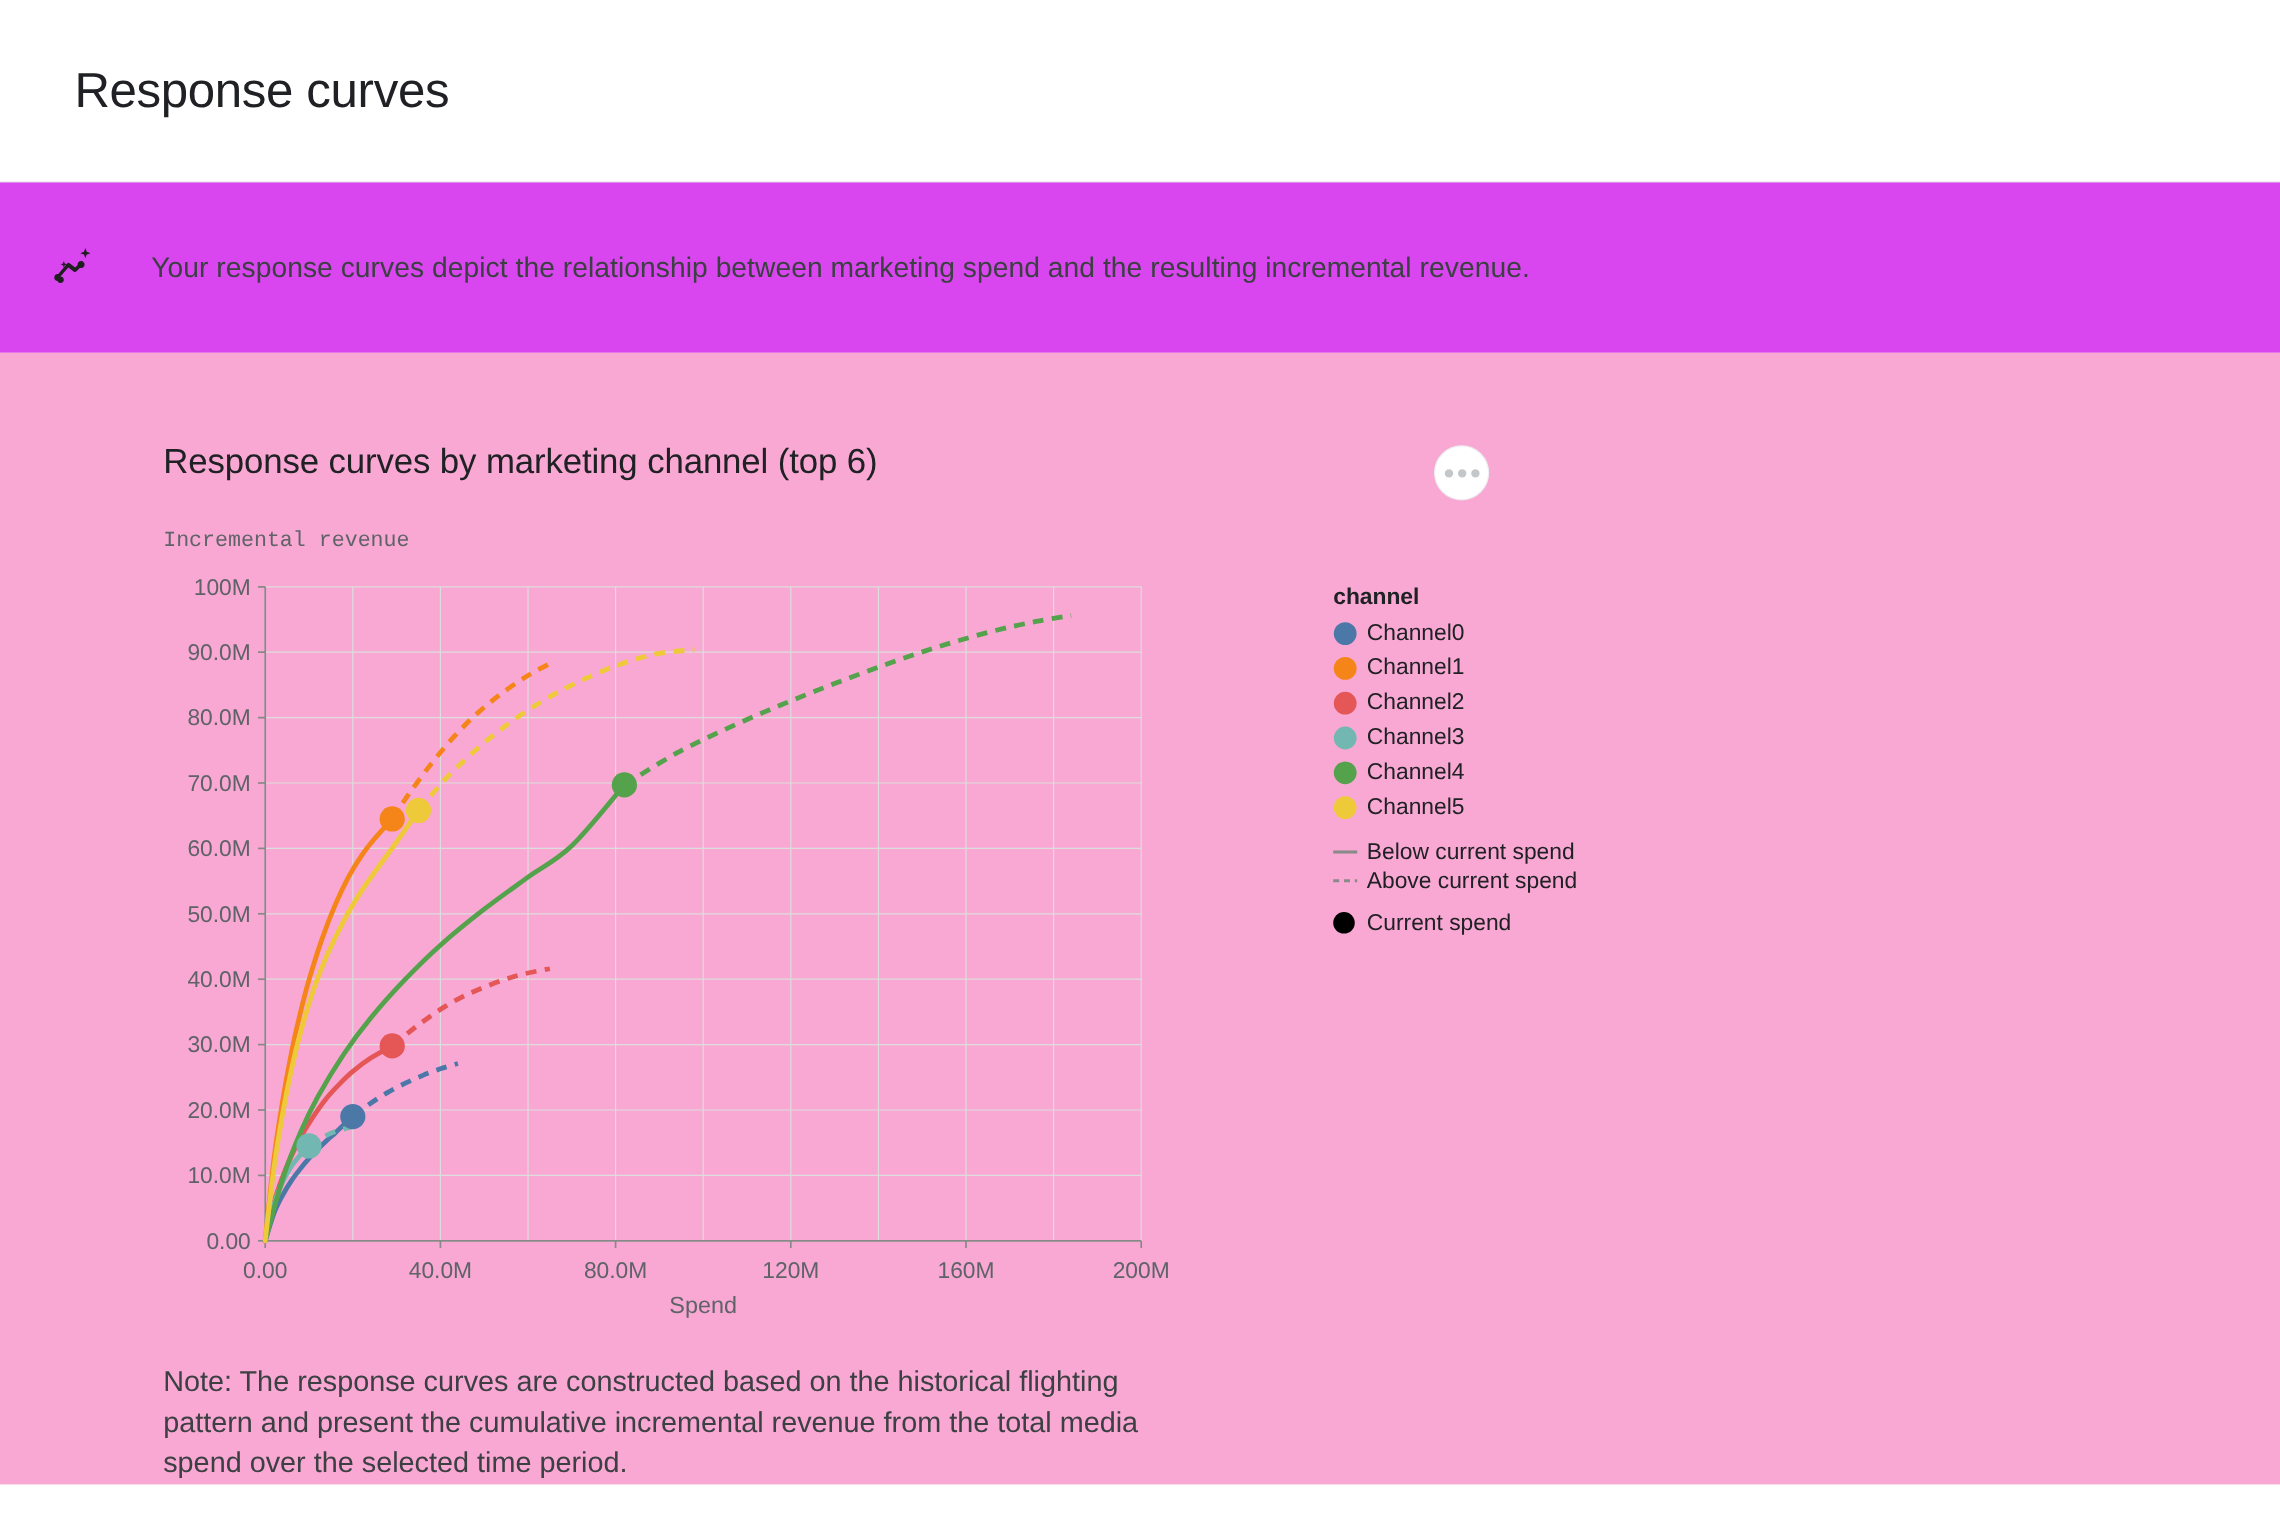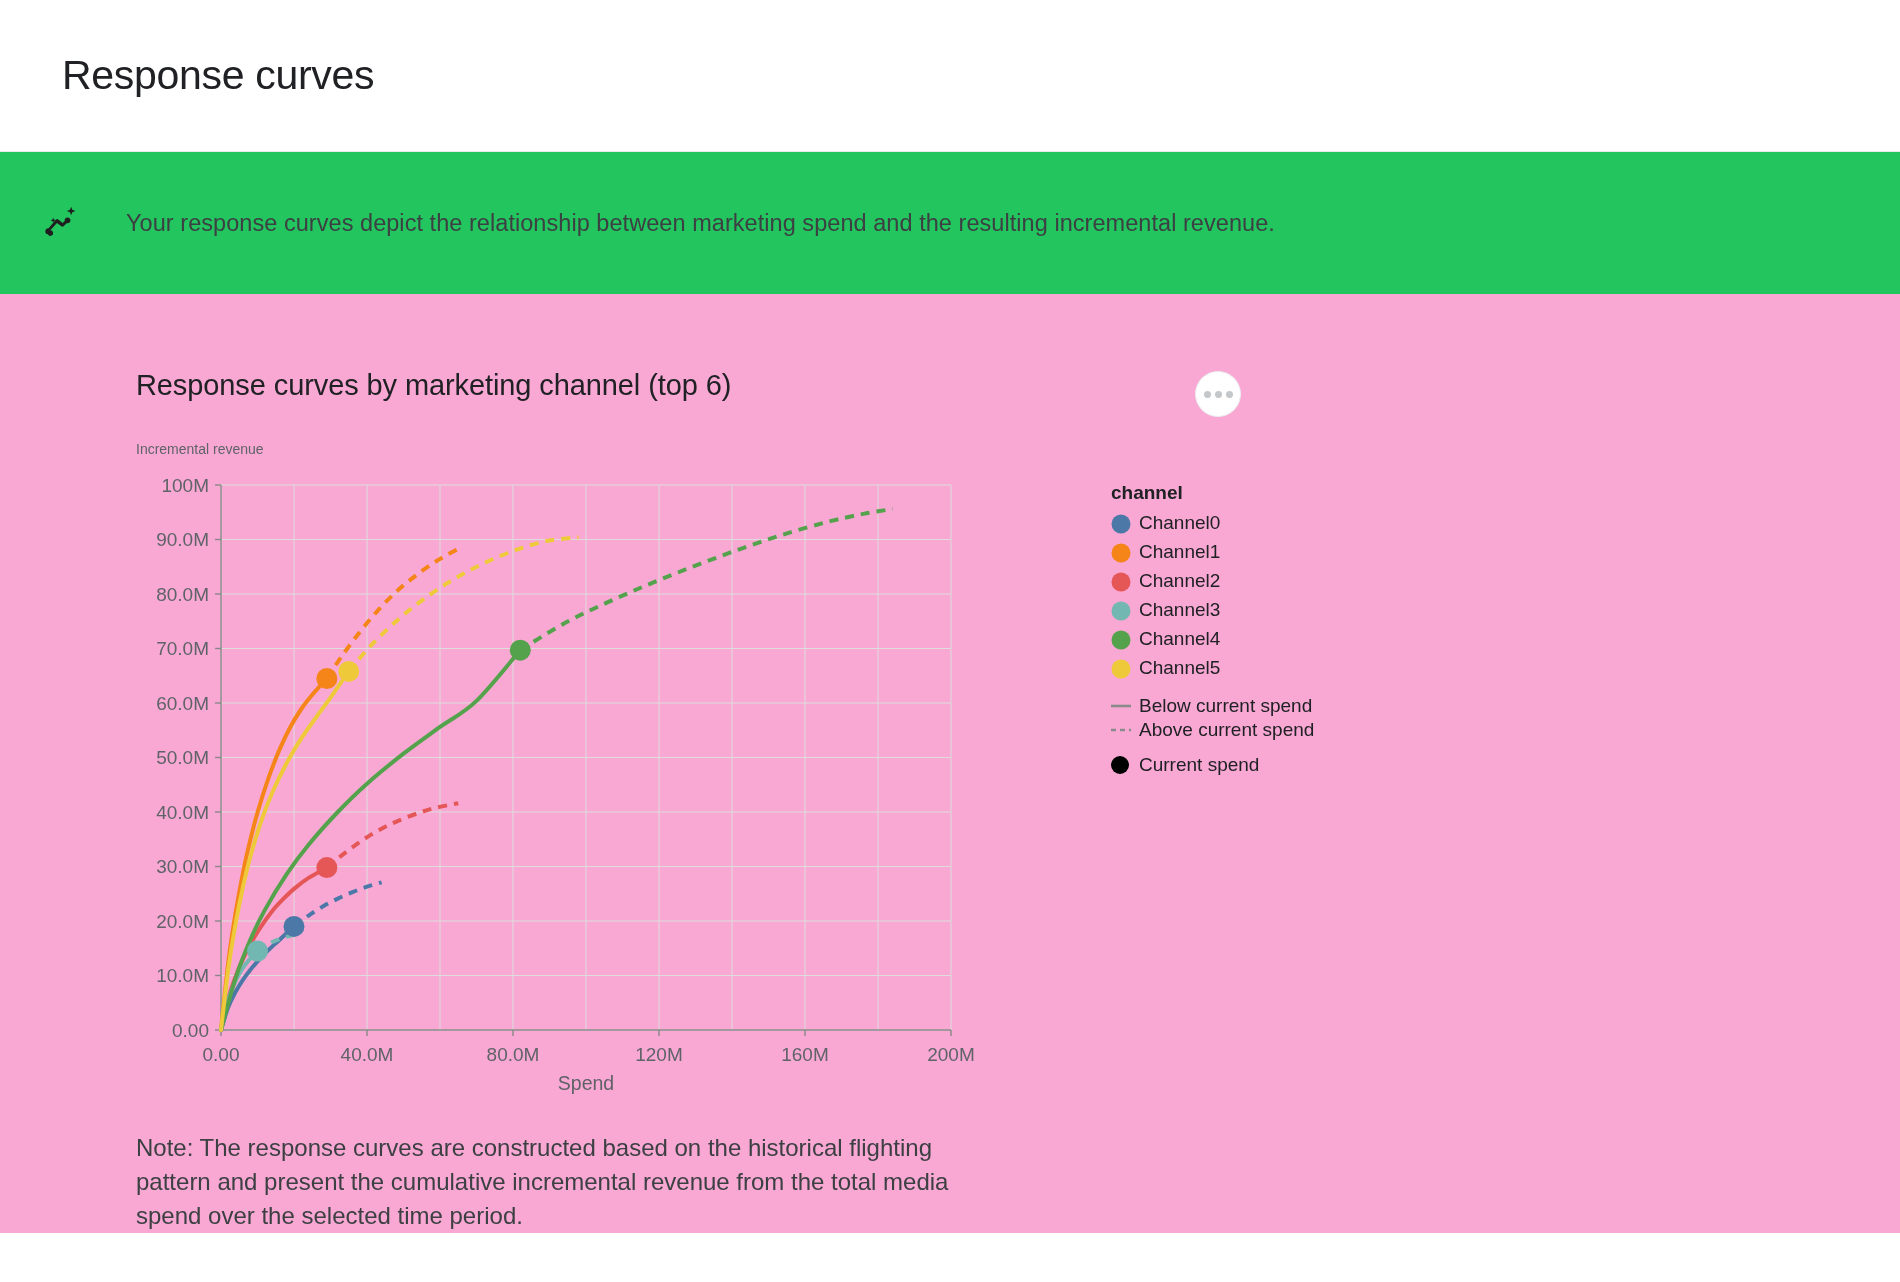--- a/index.html
+++ b/index.html
@@ -26,21 +26,21 @@
     font-size: 41px;
     font-weight: 400;
     letter-spacing: -0.3px;
     color: #202124;
     line-height: 1.1;
   }
 
   
   .insight-banner {
     height: 142px;
-    background: #22c55e;
+    background: #d946ef;
     display: flex;
     align-items: center;
     padding-left: 40px;
   }
   .insight-icon {
     width: 48px;
     height: 48px;
     flex: 0 0 48px;
     display: flex;
     align-items: center;
@@ -91,23 +91,24 @@
     margin-right: 5px;
     padding: 0;
   }
   .more-button .dot {
     width: 7px; height: 7px; border-radius: 50%;
     background: #c4c7c9;
     display: block;
   }
   .axis-title-y {
     margin-top: 24px;
-    font-size: 14px;
+    font-size: 18px;
     color: #5f6368;
     font-weight: 400;
+    font-family: Liberation Mono, monospace;
   }
 
   
   .plot-wrap {
     position: relative;
     margin-top: 16px;
     width: 1180px;
     height: 640px;
   }
   .plot-svg { display: block; }

